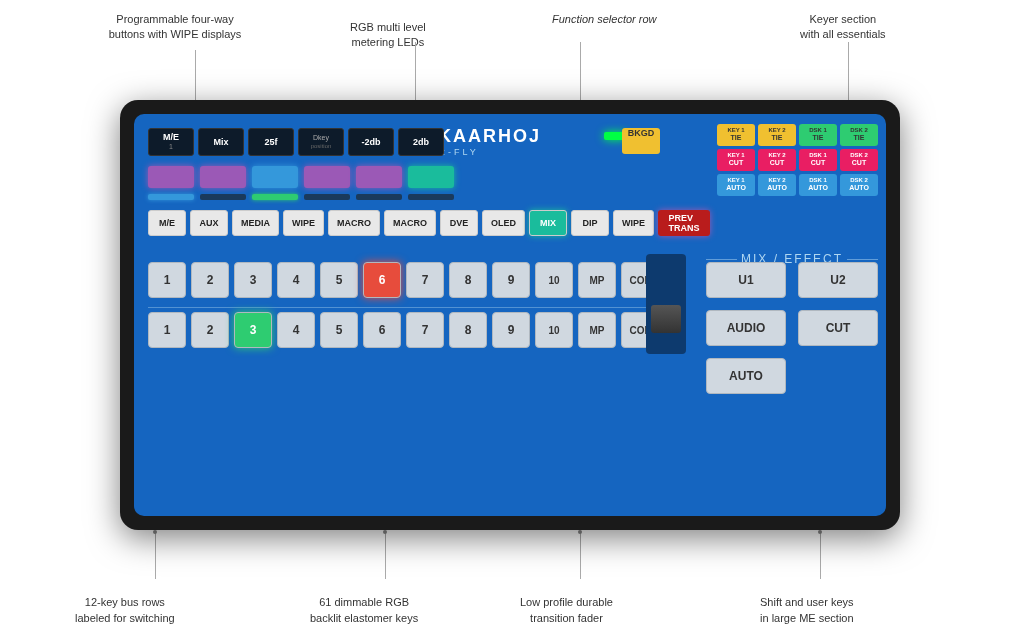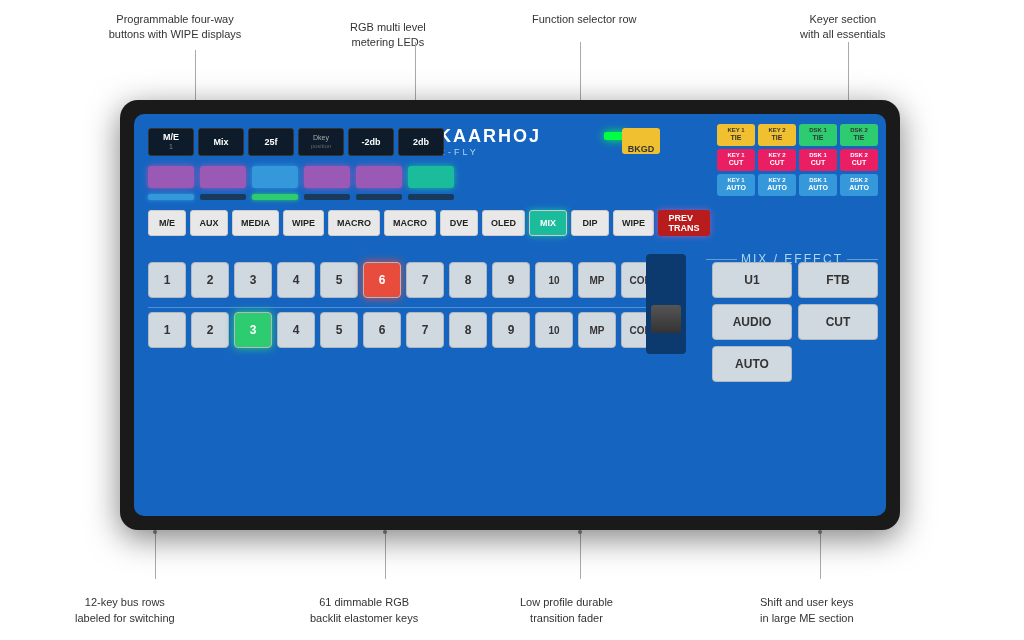--- a/index.html
+++ b/index.html
@@ -161,21 +161,21 @@
       top: 14px;
       left: 488px;
       width: 38px;
       height: 26px;
       background: #f0c030;
       border-radius: 3px;
       font-size: 9px;
       font-weight: bold;
       color: #333;
       display: flex;
-      align-items: flex-end;
+      align-items: flex-start;
       justify-content: center;
     }
 
     .key-btn {
       height: 22px;
       border-radius: 3px;
       font-size: 7px;
       font-weight: bold;
       display: flex;
       flex-direction: column;
@@ -239,21 +239,21 @@
       top: 15px;
     }
 
     
     .right-btns {
       position: absolute;
       top: 148px;
       right: 8px;
       display: grid;
       grid-template-columns: repeat(2, 80px);
-      gap: 6px;
+      gap: 12px;
       text-align: right;
     }
     .right-btn {
       height: 36px;
       background: #d0d8e0;
       border-radius: 4px;
       border: 1px solid #b0b8c0;
       font-size: 12px;
       font-weight: bold;
       color: #333;
@@ -306,21 +306,21 @@
 </head>
 <body>
 
 <div class="top-note" style="position:absolute; top:12px; left:100px; text-align:center; font-size:11px; color:#333; line-height:1.4;">
   <span>Programmable four-way
 buttons with WIPE displays</span>
 </div>
 <div class="top-note" style="position:absolute; top:12px; left:350px; text-align:center; font-size:11px; color:#333; line-height:1.4;margin-top:8px;">
   RGB multi level<br>metering LEDs
 </div>
-<div class="top-note" style="position:absolute; top:12px; left:532px; text-align:center; font-size:11px; color:#333; line-height:1.4;">
+<div class="top-note" style="position:absolute; top:12px; left:552px; text-align:center; font-size:11px; color:#333; line-height:1.4;font-style:italic;">
   Function selector row
 </div>
 <div class="top-note" style="position:absolute; top:12px; left:800px; text-align:center; font-size:11px; color:#333; line-height:1.4;">
   Keyer section<br>with all essentials
 </div>
 
 <div class="v-line" style="left:195px; top:50px; height:52px;"></div>
 <div class="ann-dot" style="left:193px; top:100px;"></div>
 
 <div class="v-line" style="left:415px; top:42px; height:60px;"></div>
@@ -525,20 +525,20 @@
       <div class="num-btn" style="font-size:10px;">MP</div>
       <div class="num-btn" style="font-size:10px;">COL</div>
     </div>
 
     <div class="fader-area">
       <div class="fader-handle"></div>
     </div>
 
     <div class="right-btns">
       <div class="right-btn">U1</div>
-      <div class="right-btn">FTB</div>
+      <div class="right-btn">U2</div>
       <div class="right-btn">AUDIO</div>
       <div class="right-btn cut-btn">CUT</div>
       <div class="right-btn auto-btn">AUTO</div>
     </div>
 
   </div>
 </div>
 
 </body></html>

